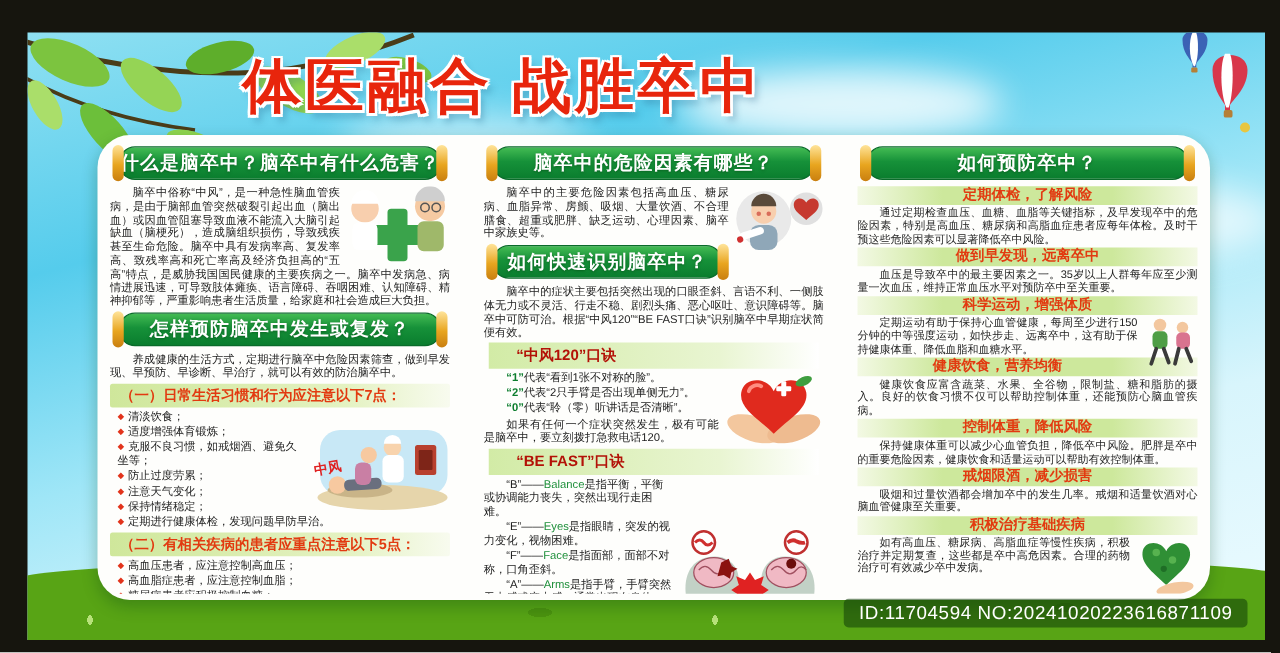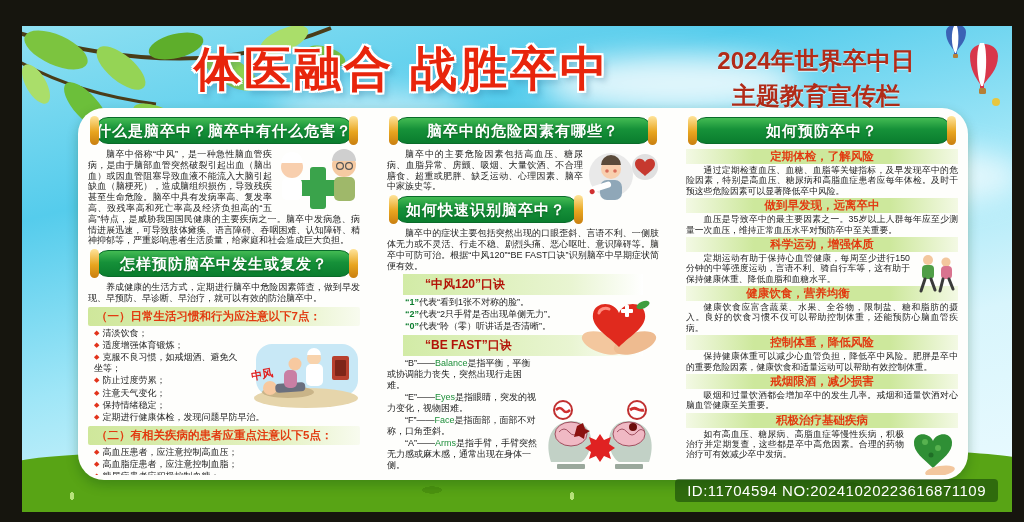--- a/index.html
+++ b/index.html
@@ -49,21 +49,21 @@
     text-align:justify;}
   .body-block{position:relative;}
   .fl-r{float:right;margin:0 0 2px 4px;}
 
   .c1-sub{margin:3px 0 2px;padding:2px 0 2px 8px;font-size:11.5px;font-weight:800;color:#e23a10;
     background:linear-gradient(90deg,#cfe79b,#e4f2c2 70%,#f8fbef);border-radius:2px;}
   .blist{list-style:none;margin:1px 0 2px;padding:0 0 0 6px;}
   .bitem{font-size:9px;line-height:1.24;color:#1d1d1d;margin:1px 0;}
   .bitem::before{content:"◆";color:#e2331b;font-size:7px;margin-right:3px;vertical-align:1px;}
 
-  .mini-hdr{margin:3px 16px 2px;padding:2px 0 2px 22px;font-size:12px;font-weight:800;color:#b31107;
+  .mini-hdr{margin:3px 4px 2px;padding:2px 0 2px 22px;font-size:12px;font-weight:800;color:#b31107;
     background:linear-gradient(90deg,#d2eba6,#e9f5d2 70%,#fff);}
   .s120-item,.bf-item{font-size:9px;line-height:1.22;color:#1d1d1d;text-indent:2em;margin:1px 0;}
   .num{color:#0c7d2e;font-weight:700;}
   .bf-en{color:#1e8f3a;}
 
   .c3-hdr{margin:2px 0 1px;height:15px;line-height:15px;text-align:center;font-size:11.5px;
     font-weight:800;color:#e23a10;
     background:linear-gradient(90deg,#f3f9e4,#cde89c 25%,#cde89c 75%,#f3f9e4);}
   .c3-body{font-size:8.8px;line-height:1.18;margin:1px 0 2px;}
 
@@ -110,24 +110,20 @@
         <path d="M50 17 C46 24 46 48 51 60 L53 60 C57 48 57 24 54 17Z" fill="#ffffff"></path>
         <rect x="49" y="62" width="7" height="6" rx="1.5" fill="#b57f36"></rect>
         <path d="M16 6 C16 -4 36 -4 36 6 C36 16 29 21 27 25 L27 28 L24 28 L24 25 C22 21 16 16 16 6Z" fill="#3b62b5"></path>
         <path d="M24 0 C21 6 21 20 25 27 L26 27 C29 20 29 6 27 0Z" fill="#ffffff"></path>
         <rect x="23" y="28" width="5" height="4" rx="1" fill="#b57f36"></rect>
         <circle cx="66" cy="76" r="4" fill="#e8c63f"></circle>
       </svg>
     </span>
 
     <div class="main-title">体医融合 战胜卒中</div>
-    <div class="sub-title">
-      <div>2024年世界卒中日</div>
-      <div>主题教育宣传栏</div>
-    </div>
 
     <div class="panel">
 
       <div class="col">
         <div class="sec-hdr">
           <span class="cap"></span>
           <span class="hbar">什么是脑卒中？脑卒中有什么危害？</span>
           <span class="cap"></span>
         </div>
         <div class="body-block">
@@ -236,20 +232,21 @@
               <rect x="46" y="8" width="4" height="12" rx="1" fill="#fff"></rect>
               <rect x="42" y="12" width="12" height="4" rx="1" fill="#fff"></rect>
               <ellipse cx="64" cy="8" rx="7" ry="3.5" fill="#3f9e3f" transform="rotate(-24 64 8)"></ellipse>
             </svg>
           </span>
           <div>
               <div class="s120-item"><span class="num">“1”</span><span>代表“看到1张不对称的脸”。</span></div>
               <div class="s120-item"><span class="num">“2”</span><span>代表“2只手臂是否出现单侧无力”。</span></div>
               <div class="s120-item"><span class="num">“0”</span><span>代表“聆（零）听讲话是否清晰”。</span></div>
             </div>
+          <p class="body" style="margin-top:2px">如果有任何一个症状突然发生，极有可能是脑卒中，要立刻拨打急救电话120。</p>
         </div>
 
         <div class="mini-hdr">“BE FAST”口诀</div>
         <div class="body-block">
           <span class="fl-r" style="margin-top:42px">
             <svg width="118" height="72" viewBox="0 0 118 72">
               <path d="M10 62 C4 44 8 26 24 22 C40 18 50 28 50 40 C50 52 44 60 40 62 Z" fill="#c2d1c6"></path>
               <path d="M108 62 C114 44 110 26 94 22 C78 18 68 28 68 40 C68 52 74 60 78 62 Z" fill="#c2d1c6"></path>
               <ellipse cx="30" cy="34" rx="16" ry="12" fill="#f0b9c4" stroke="#a05060" stroke-width="1"></ellipse>
               <path d="M18 32 q5 -6 10 0 q5 6 10 0 q4 -5 8 0" stroke="#a05060" stroke-width="1" fill="none"></path>
@@ -296,21 +293,21 @@
             <span class="fl-r">
               <svg width="44" height="42" viewBox="0 0 44 42">
                 <circle cx="14" cy="7" r="5" fill="#f3c79e"></circle>
                 <rect x="8" y="12" width="12" height="14" rx="4" fill="#4f9e46"></rect>
                 <path d="M11 26 L7 38 M17 26 L21 37" stroke="#3a3a3a" stroke-width="3" stroke-linecap="round"></path>
                 <circle cx="32" cy="9" r="4.6" fill="#f3c79e"></circle>
                 <rect x="27" y="13" width="11" height="13" rx="4" fill="#d9738f"></rect>
                 <path d="M29 26 L26 38 M35 26 L39 36" stroke="#3a3a3a" stroke-width="3" stroke-linecap="round"></path>
               </svg>
             </span>
-            <p class="body c3-body">定期运动有助于保持心血管健康，每周至少进行150分钟的中等强度运动，言语不利、骑自行车等，这有助于保持健康体重、降低血脂和血糖水平。</p>
+            <p class="body c3-body">定期运动有助于保持心血管健康，每周至少进行150分钟的中等强度运动，如快步走、远离卒中，这有助于保持健康体重、降低血脂和血糖水平。</p>
           </div>
         </div>
         <div>
           <div class="c3-hdr">健康饮食，营养均衡</div>
           <p class="body c3-body">健康饮食应富含蔬菜、水果、全谷物，限制盐、糖和脂肪的摄入。良好的饮食习惯不仅可以帮助控制体重，还能预防心脑血管疾病。</p>
         </div>
         <div>
           <div class="c3-hdr">控制体重，降低风险</div>
           <p class="body c3-body">保持健康体重可以减少心血管负担，降低卒中风险。肥胖是卒中的重要危险因素，健康饮食和适量运动可以帮助有效控制体重。</p>
         </div>

